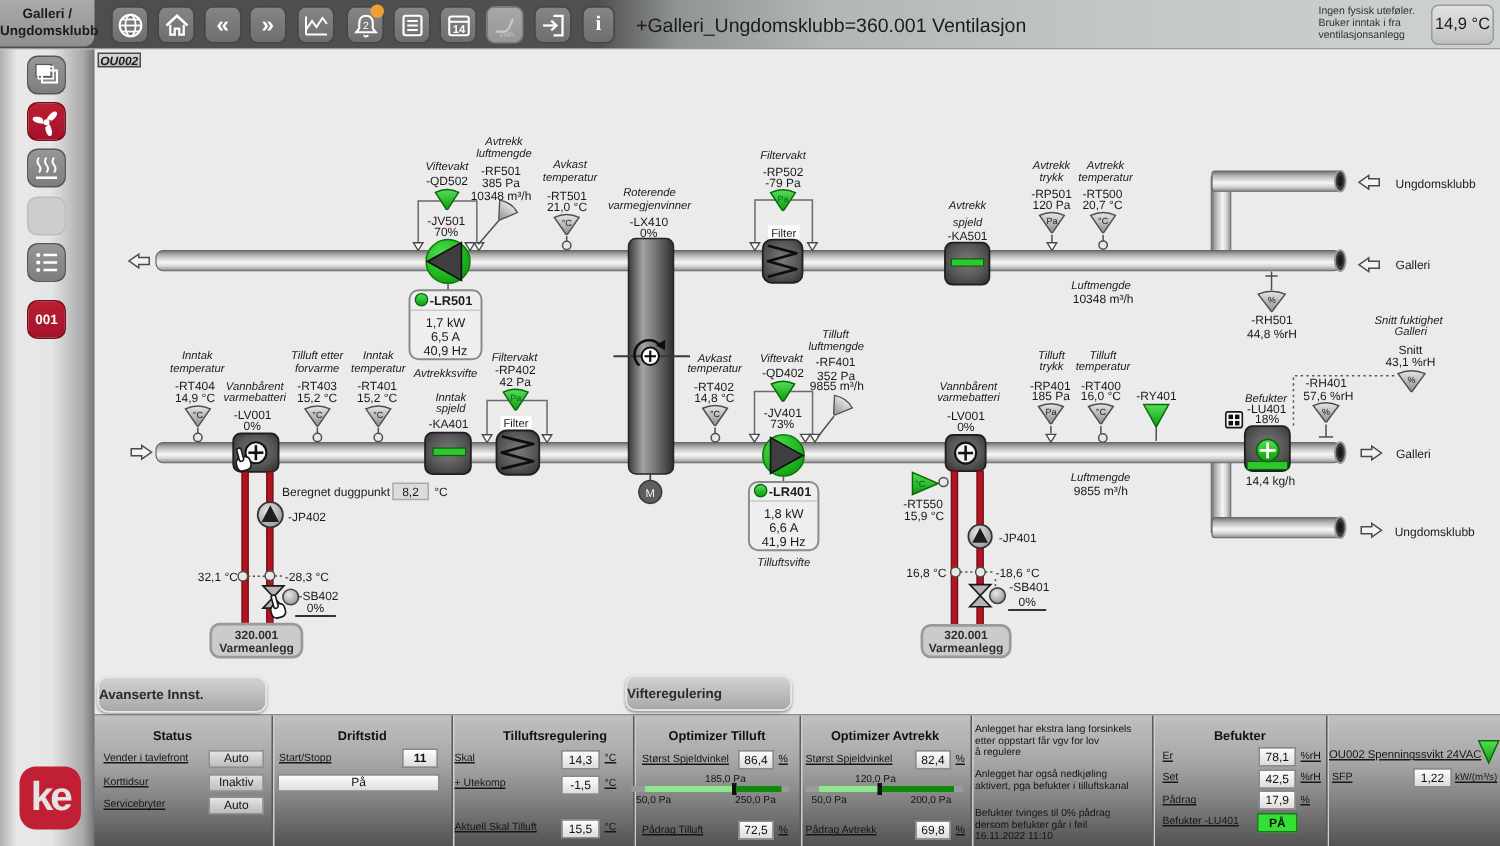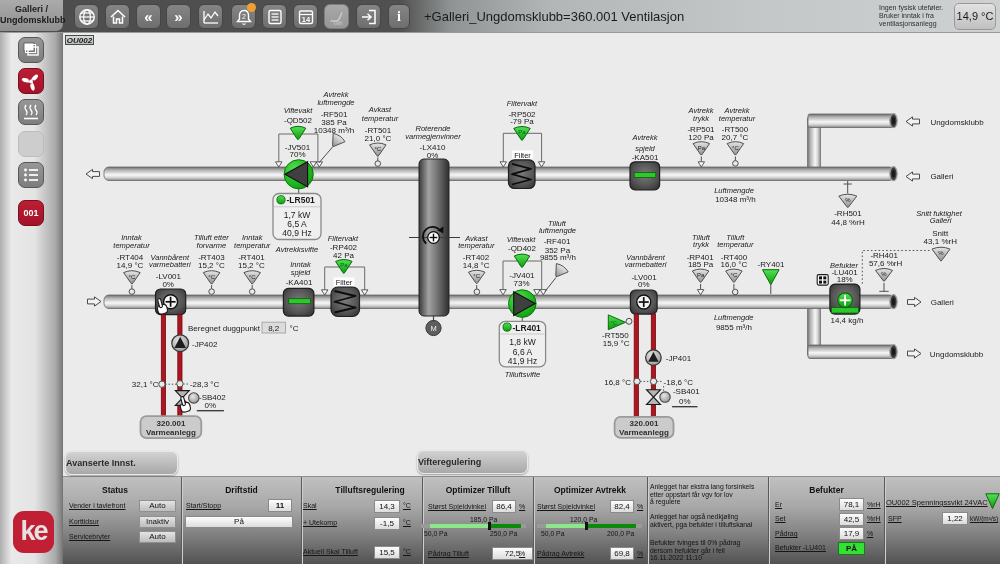--- a/index.html
+++ b/index.html
@@ -194,21 +194,21 @@
   <div class="pbox" style="left:492px;top:23px;width:24px">86,4</div>
   <div class="plab" style="left:519px;top:26px">%</div>
   <div class="ptxt" style="left:470px;top:39px">185,0 Pa</div>
   <div style="position:absolute;left:421px;top:47px;width:105px;height:4px;background:#9a9a9a"></div>
   <div style="position:absolute;left:430px;top:47px;width:58px;height:4px;background:#8ce68c"></div>
   <div style="position:absolute;left:488px;top:45px;width:3px;height:8px;background:#111"></div>
   <div style="position:absolute;left:491px;top:47px;width:30px;height:4px;background:#0c8a0c"></div>
   <div class="ptxt" style="left:424px;top:53px">50,0 Pa</div>
   <div class="ptxt" style="left:490px;top:53px">250,0 Pa</div>
   <div class="plab" style="left:428px;top:73px">Pådrag Tilluft</div>
-  <div class="pbox" style="left:492px;top:70px;width:41px">72,5</div>
+  <div class="pbox" style="left:492px;top:70px;width:24px">72,5</div>
   <div class="plab" style="left:519px;top:73px">%</div>
 
   <div class="phead" style="left:534px;top:8px;width:112px">Optimizer Avtrekk</div>
   <div class="plab" style="left:537px;top:26px">Størst Spjeldvinkel</div>
   <div class="pbox" style="left:610px;top:23px;width:24px">82,4</div>
   <div class="plab" style="left:637px;top:26px">%</div>
   <div class="ptxt" style="left:570px;top:39px">120,0 Pa</div>
   <div style="position:absolute;left:537px;top:47px;width:105px;height:4px;background:#9a9a9a"></div>
   <div style="position:absolute;left:546px;top:47px;width:39px;height:4px;background:#8ce68c"></div>
   <div style="position:absolute;left:585px;top:45px;width:3px;height:8px;background:#111"></div>

